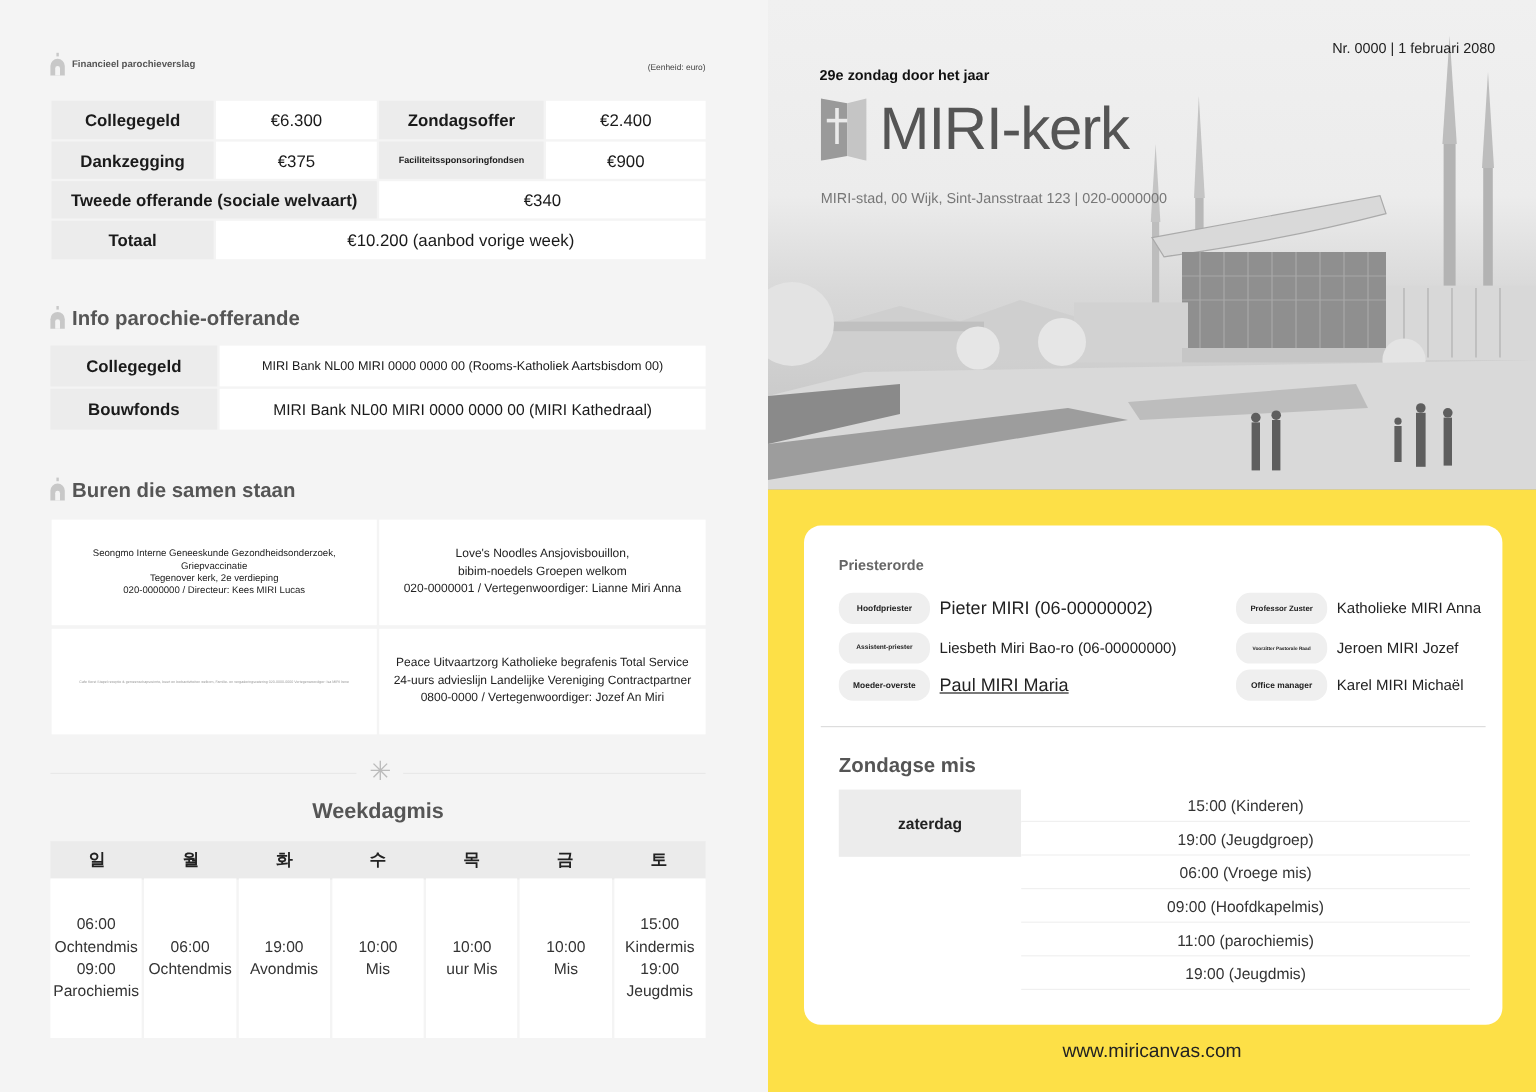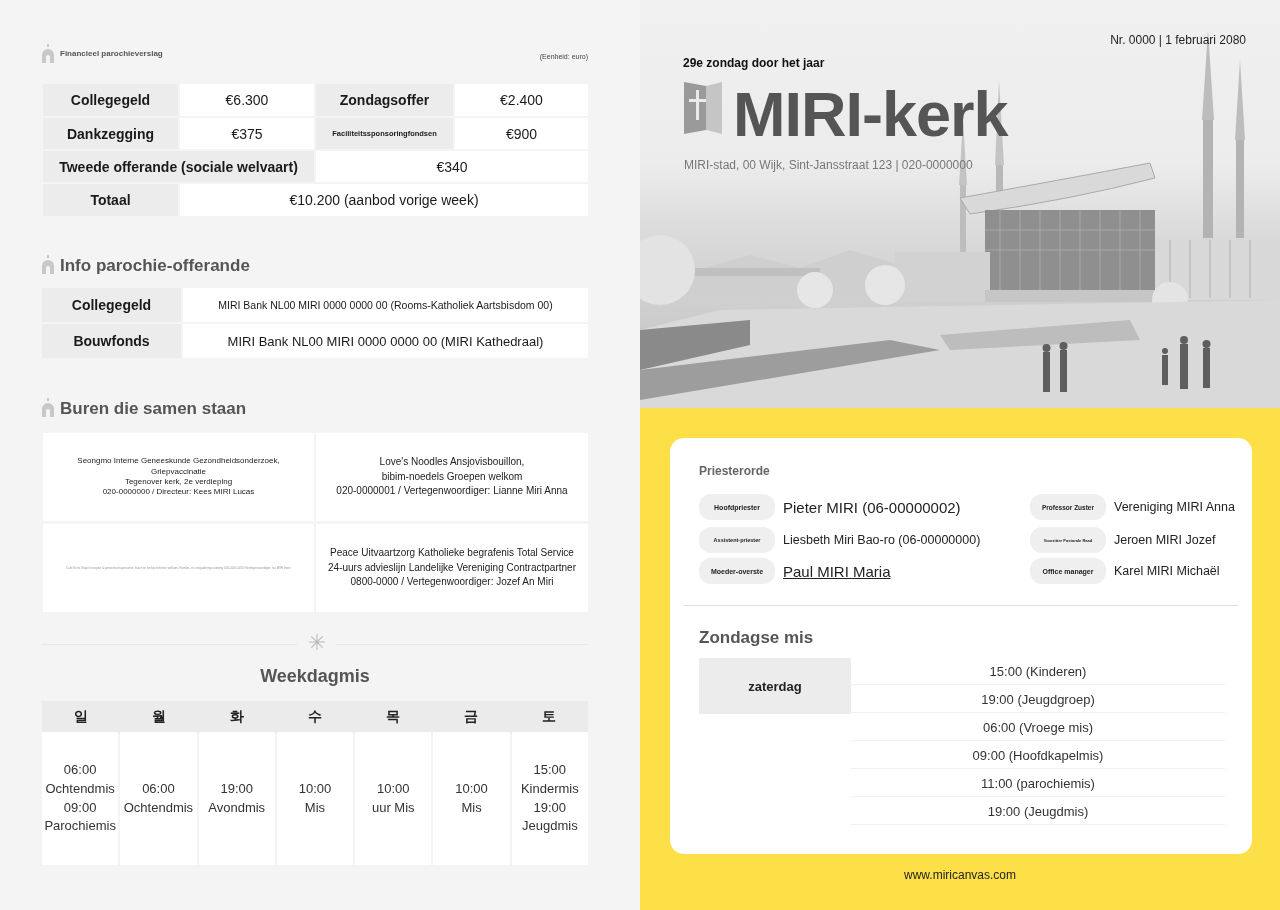--- a/index.html
+++ b/index.html
@@ -35,36 +35,36 @@
   .wk-head { position: absolute; left: 42px; top: 701px; width: 546px; height: 32px; background: #ebebeb; display: flex; }
   .wk-head div { flex: 1; display: flex; align-items: center; justify-content: center; font-weight: bold; font-size: 14px; color: #222; }
   .wk-body { position: absolute; left: 42px; top: 732px; width: 546px; height: 133px; display: flex; gap: 2px; }
   .wk-body div { flex: 1; background: #fff; display: flex; align-items: center; justify-content: center; text-align: center; white-space: pre-line; font-size: 13px; line-height: 1.45; color: #333; }
 
   
   .issue { position: absolute; right: 34px; top: 33px; font-size: 12px; color: #222; }
   .hero { position: absolute; left: 0; top: 0; width: 640px; height: 408px; overflow: hidden; background: linear-gradient(180deg, #f0f0f0 0%, #ececec 40%, #d8d8d8 60%, #bfbfbf 100%); }
   .subtitle { position: absolute; left: 43px; top: 56px; font-size: 12px; font-weight: bold; color: #111; }
   .logo { position: absolute; left: 44px; top: 78px; width: 40px; height: 56px; }
-  .brand { position: absolute; left: 93px; top: 78px; font-size: 63px; font-weight: bold; color: #555; letter-spacing: -1px; }
+  .brand { position: absolute; left: 93px; top: 78px; font-size: 50px; font-weight: normal; color: #555; letter-spacing: -1px; }
   .address { position: absolute; left: 44px; top: 158px; font-size: 12px; color: #777; }
 
   .info-card { position: absolute; left: 30px; top: 438px; width: 582px; height: 416px; background: #fff; border-radius: 14px; }
   .prior-title { position: absolute; left: 29px; top: 26px; font-size: 12px; font-weight: bold; color: #666; }
   .role-row { position: absolute; display: flex; align-items: center; }
   .pill { background: #efefef; border-radius: 12px; height: 26px; display: flex; align-items: center; justify-content: center; font-size: 7px; font-weight: bold; color: #222; }
   .role-name { margin-left: 8px; font-size: 14px; color: #222; white-space: nowrap; }
   .role-name.md { font-size: 12.5px; }
   .hr { position: absolute; left: 14px; top: 167px; width: 554px; height: 1px; background: #ddd; }
   .zm-title { position: absolute; left: 29px; top: 190px; font-size: 17px; font-weight: bold; color: #555; }
   .zm-table { position: absolute; left: 29px; top: 220px; width: 526px; height: 168px; }
   .zm-day { position: absolute; left: 0; width: 152px; background: #ececec; display: flex; align-items: center; justify-content: center; font-size: 13px; font-weight: bold; color: #222; }
   .zm-time { position: absolute; left: 152px; width: 374px; height: 27px; background: #fff; border-bottom: 1px solid #f0f0f0; display: flex; align-items: center; justify-content: center; font-size: 13px; color: #333; }
 
-  .footer { position: absolute; left: 0; width: 640px; top: 868px; text-align: center; font-size: 12px; color: #222; }
+  .footer { position: absolute; left: 0; width: 640px; top: 868px; text-align: center; font-size: 16px; color: #222; }
 </style>
 </head>
 <body>
 
 <div class="page-left">
 
   <div class="fin-head">
     <span class="arch" style="position:absolute;left:0;top:2px;">
         <span class="tip"></span>
       </span>
@@ -250,21 +250,21 @@
       <div class="pill" style="width:76px;font-size:5.5px;">Assistent-priester</div>
       <div class="role-name md">Liesbeth Miri Bao-ro (06-00000000)</div>
     </div>
     <div class="role-row" style="left:29px;top:120px;">
       <div class="pill" style="width:76px;">Moeder-overste</div>
       <div class="role-name" style="font-size:15px;text-decoration:underline;">Paul MIRI Maria</div>
     </div>
 
     <div class="role-row" style="left:360px;top:56px;">
       <div class="pill" style="width:76px;font-size:6.5px;">Professor Zuster</div>
-      <div class="role-name md">Vereniging MIRI Anna</div>
+      <div class="role-name md">Katholieke MIRI Anna</div>
     </div>
     <div class="role-row" style="left:360px;top:89px;">
       <div class="pill" style="width:76px;font-size:4px;">Voorzitter Pastorale Raad</div>
       <div class="role-name md">Jeroen MIRI Jozef</div>
     </div>
     <div class="role-row" style="left:360px;top:120px;">
       <div class="pill" style="width:76px;">Office manager</div>
       <div class="role-name md">Karel MIRI Michaël</div>
     </div>
 

